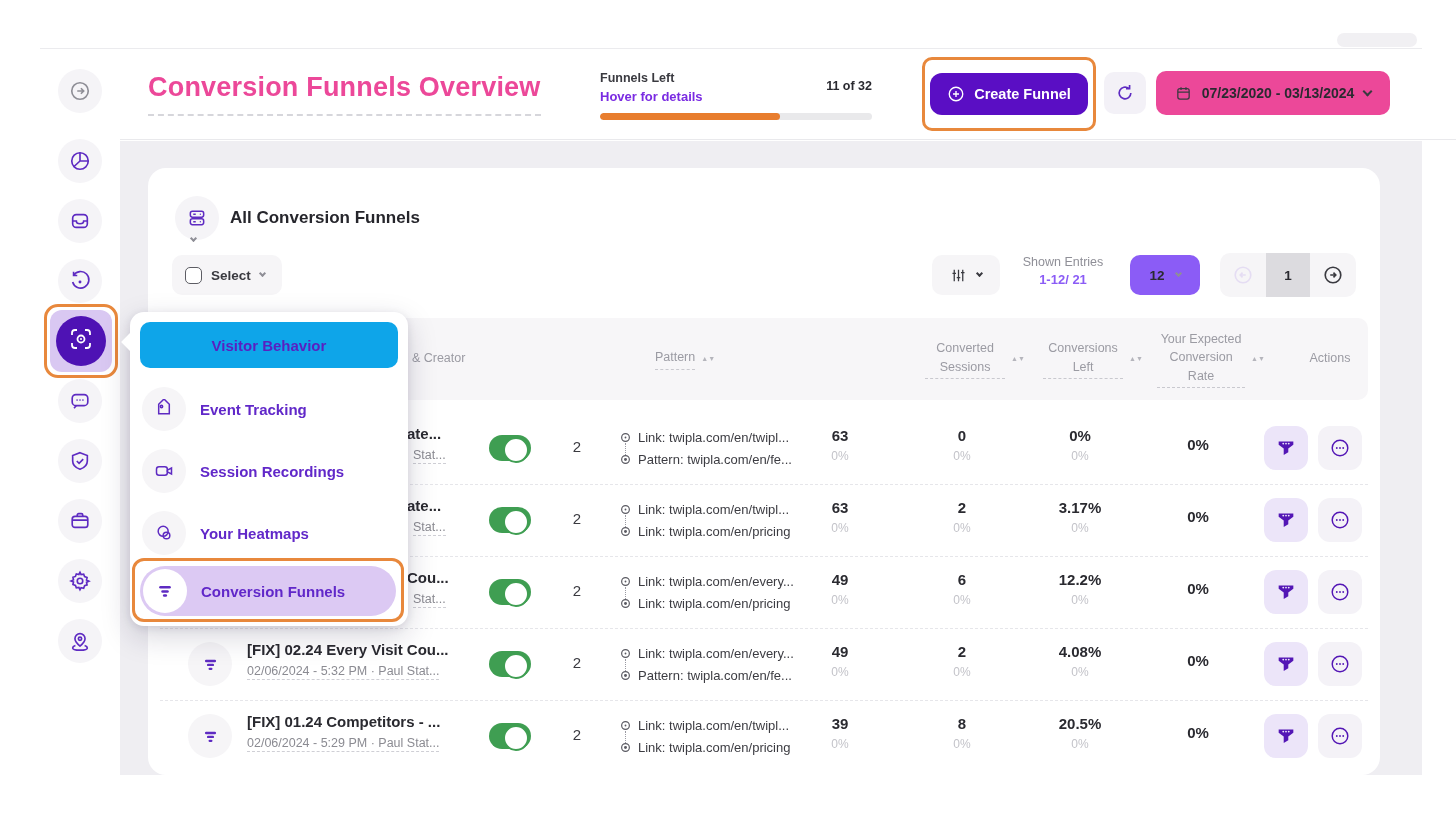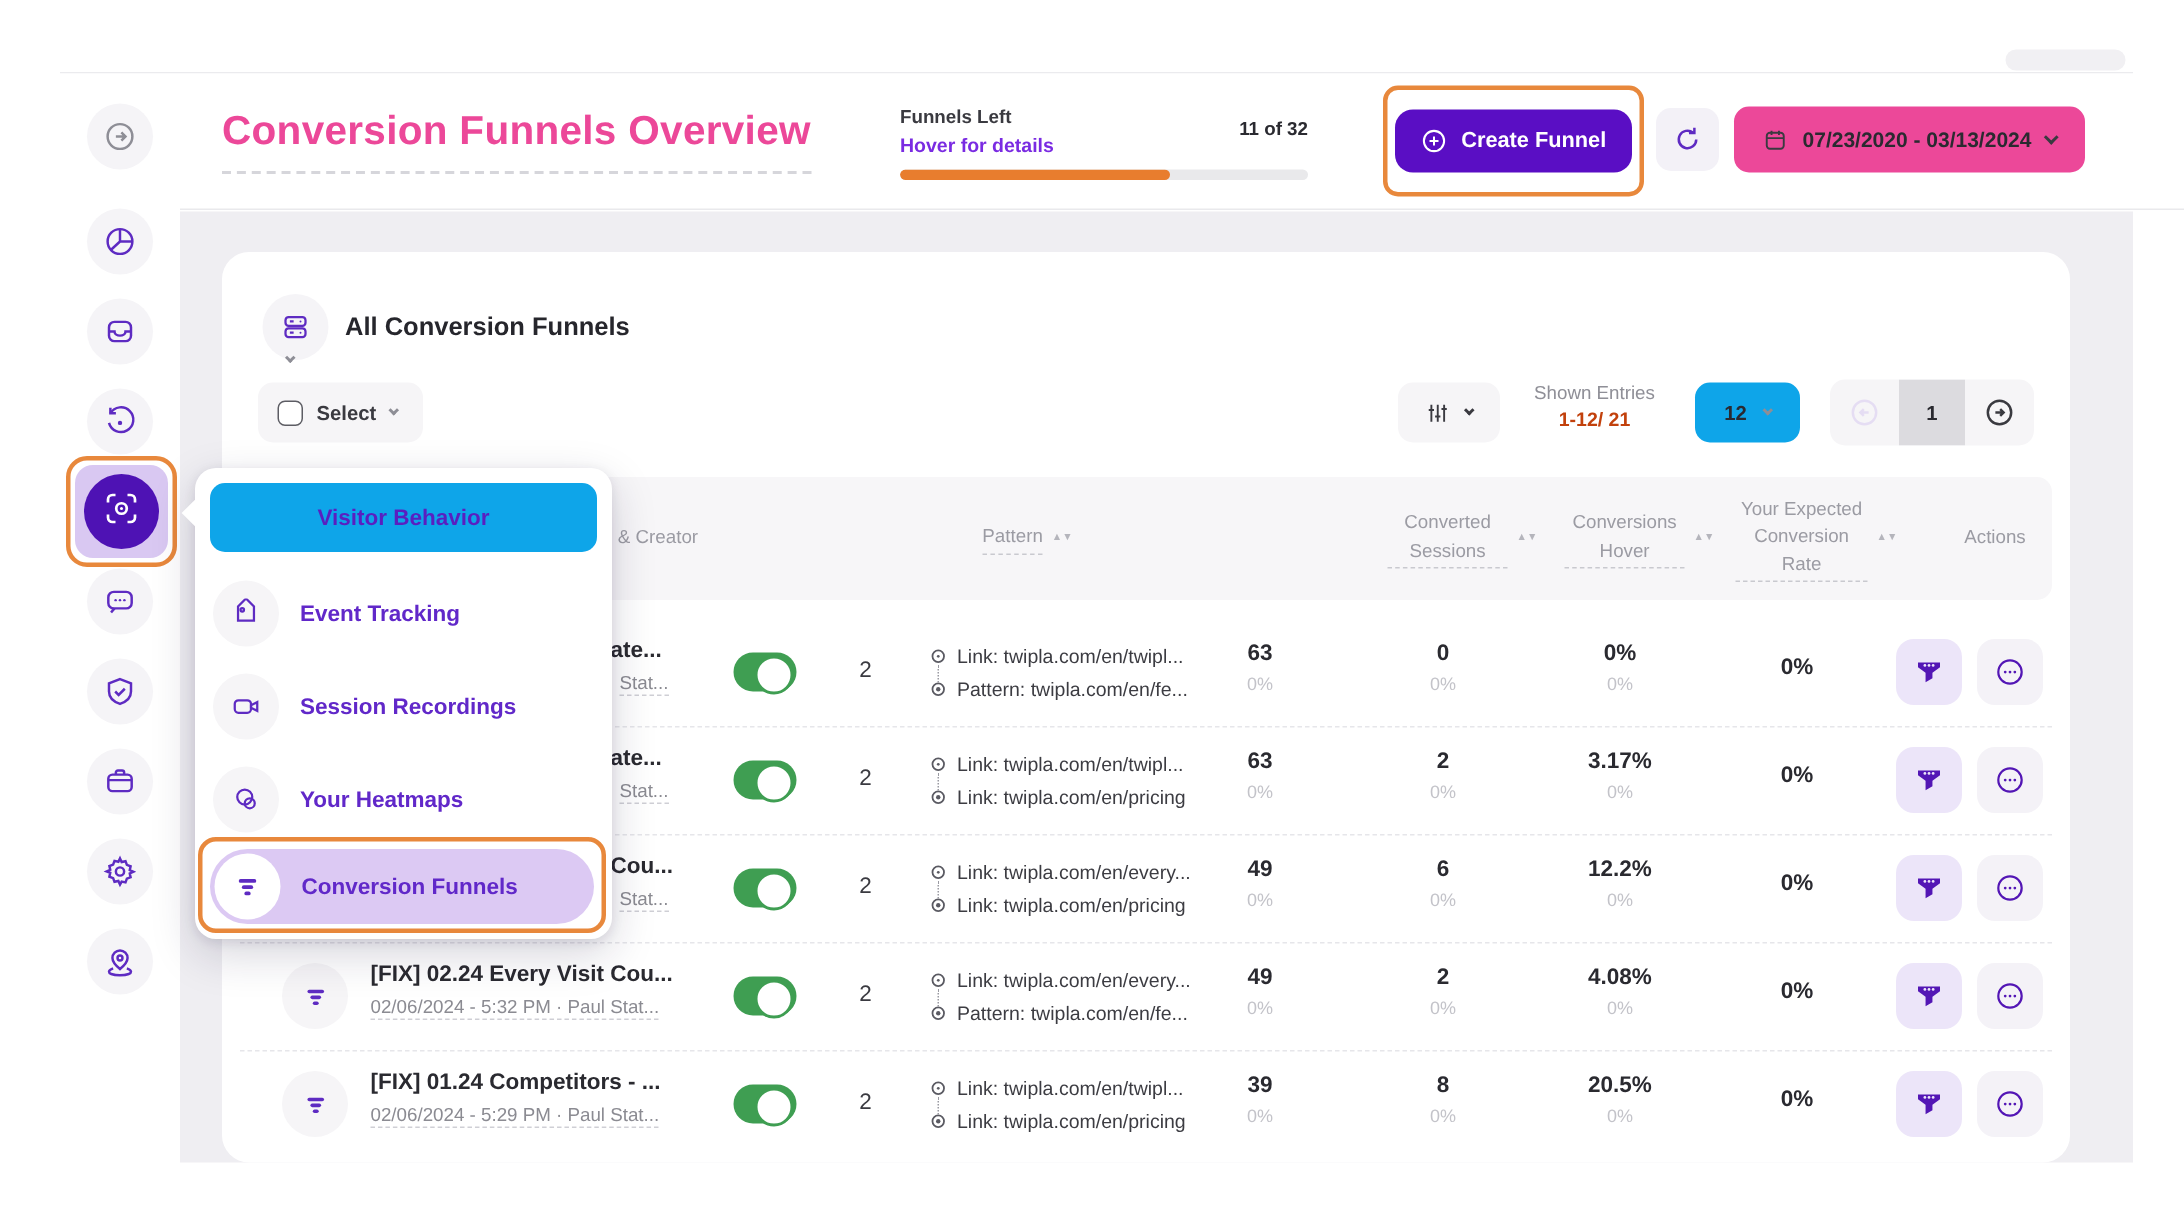--- a/index.html
+++ b/index.html
@@ -59,22 +59,22 @@
   .panel-title { position:absolute; left:82px; top:40px; font-size:17px; font-weight:bold; color:#26262c; }
   .select-ctl { position:absolute; left:24px; top:87px; width:110px; height:40px; background:#f6f5f7; border-radius:10px;
                 display:flex; align-items:center; gap:9px; padding-left:13px; cursor:pointer; }
   .checkbox { width:17px; height:17px; border:1.5px solid #5d5d64; border-radius:5px; background:#fff; }
   .select-lbl { font-size:13.5px; font-weight:bold; color:#3a3a40; }
   .filter-btn { position:absolute; left:784px; top:87px; width:68px; height:40px; background:#f6f5f7; border-radius:10px;
                 display:flex; align-items:center; justify-content:center; gap:10px; color:#3a3a40; cursor:pointer; }
   .filter-btn svg { width:17px; height:17px; }
   .shown { position:absolute; left:858px; top:87px; width:114px; text-align:center; }
   .shown-lbl { font-size:12.5px; color:#8f8f97; }
-  .shown-rng { font-size:13px; font-weight:bold; color:#c2410c; margin-top:3px; }
-  .size-dd { position:absolute; left:982px; top:87px; width:70px; height:40px; background:#0ea5e9; border-radius:10px;
+  .shown-rng { font-size:13px; font-weight:bold; color:#8b5cf6; margin-top:3px; }
+  .size-dd { position:absolute; left:982px; top:87px; width:70px; height:40px; background:#8b5cf6; border-radius:10px;
              display:flex; align-items:center; justify-content:center; gap:11px; cursor:pointer; }
   .size-val { font-size:13.5px; font-weight:bold; color:#2a2a30; }
   .pager { position:absolute; left:1072px; top:85px; width:136px; height:44px; background:#f6f5f7; border-radius:10px;
            display:flex; align-items:stretch; overflow:hidden; }
   .pager-prev, .pager-next { flex:1; display:flex; align-items:center; justify-content:center; cursor:pointer; }
   .pager-prev { color:#e5ddf3; }
   .pager-next { color:#3a3a40; }
   .pager-prev svg, .pager-next svg { width:22px; height:22px; }
   .pager-page { width:44px; background:#dcdbdf; display:flex; align-items:center; justify-content:center;
                 font-size:13.5px; font-weight:bold; color:#2a2a30; }
@@ -327,21 +327,21 @@
       </div>
       <div class="th" style="left:470px; width:110px">
         <span class="lbl">Pattern</span>
           <span class="sort">▲▼</span>
       </div>
       <div class="th" style="left:756px; width:118px">
         <span class="lbl" style="max-width:80px">Converted Sessions</span>
           <span class="sort">▲▼</span>
       </div>
       <div class="th" style="left:874px; width:118px">
-        <span class="lbl" style="max-width:80px">Conversions Hover</span>
+        <span class="lbl" style="max-width:80px">Conversions Left</span>
           <span class="sort">▲▼</span>
       </div>
       <div class="th" style="left:992px; width:118px">
         <span class="lbl" style="max-width:88px">Your Expected Conversion Rate</span>
           <span class="sort">▲▼</span>
       </div>
       <div class="th" style="left:1120px; width:100px">
         <span class="lbl nodash">Actions</span>
       </div>
     </div>

